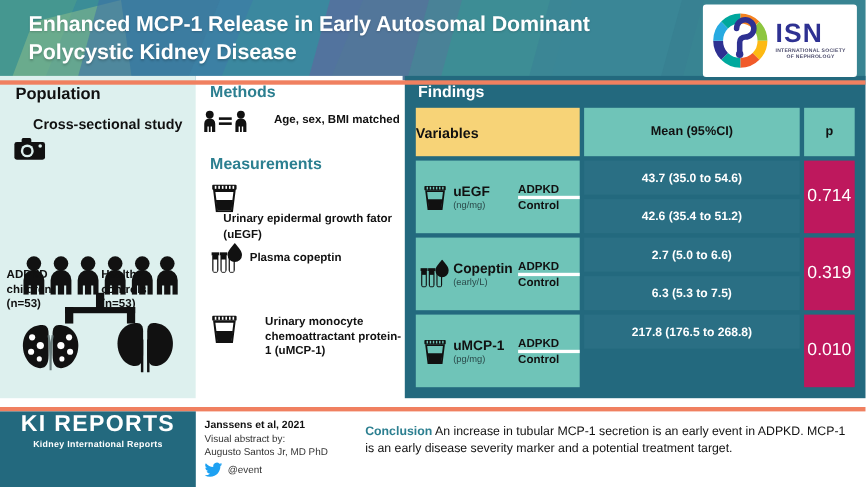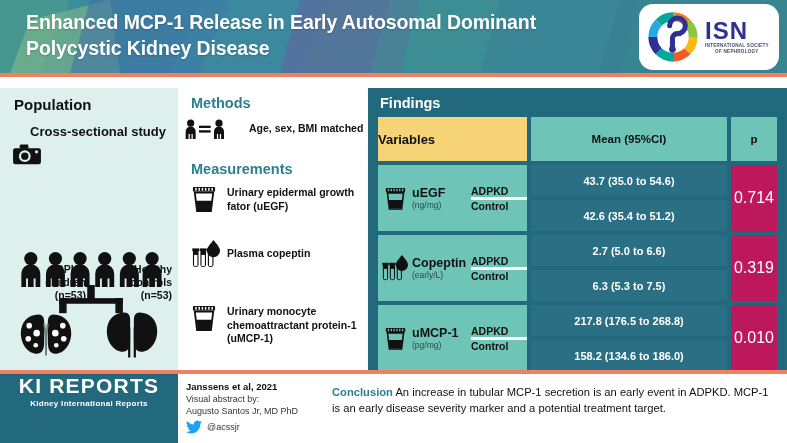--- a/index.html
+++ b/index.html
@@ -22,30 +22,30 @@
     color:#ffffff; font-size:19.5px; font-weight:bold; line-height:26px;
     letter-spacing:-0.1px; z-index:5; text-shadow:0 1px 2px rgba(0,0,0,.18);
   }
   .hdr-rule{
     position:absolute; left:0; top:73px; width:787px; height:4px;
     background:#F08060; z-index:8;
   }
   
   .isn{
     position:absolute; right:8px; top:4px; width:140px; height:66px;
-    background:#ffffff; border-radius:14px; z-index:6;
+    background:#ffffff; border-radius:3px; z-index:6;
     display:flex; align-items:center; padding-left:6px;
   }
   .isn-mark{ width:56px; height:56px; position:relative; flex:0 0 auto;}
   .isn-txt{ margin-left:4px; }
   .isn-name{ font-size:24px; font-weight:bold; color:#2E3192; letter-spacing:1px; line-height:24px;}
   .isn-sub{ font-size:4.6px; font-weight:bold; color:#4A4A6A; letter-spacing:.25px; line-height:6px; text-align:center;}
 
   
-  .body-wrap{ position:absolute; left:0; top:88px; width:746px; height:293px; }
+  .body-wrap{ position:absolute; left:0; top:69px; width:746px; height:293px; }
 
   .col-pop{
     position:absolute; left:0; top:0; width:178px; height:293px;
     background:#DDF0EE;
   }
   .col-meth{
     position:absolute; left:178px; top:0; width:188px; height:293px;
     background:#ffffff;
   }
   .col-find{
@@ -55,21 +55,21 @@
 
   
   .pop-h{ position:absolute; left:14px; top:8px; font-size:15px; font-weight:bold; color:#111; }
   .cs-title{
     position:absolute; left:28px; top:36px; width:140px; text-align:center;
     font-size:13px; font-weight:bold; color:#111; line-height:16px;
   }
   .cam{ position:absolute; left:12px; top:55px; width:30px; height:22px; }
   .people{ position:absolute; left:18px; top:163px; width:145px; height:36px; }
   .tree{ position:absolute; left:52px; top:197px; width:78px; height:30px; }
-  .grp{ position:absolute; width:80px; text-align:right; font-size:10.5px; font-weight:bold; color:#111; line-height:13px; }
+  .grp{ position:absolute; width:80px; text-align:left; font-size:10.5px; font-weight:bold; color:#111; line-height:13px; }
   .grp.l{ left:6px; top:175px; }
   .grp.r{ left:92px; top:175px; }
   .kid{ position:absolute; width:56px; height:50px; }
   .kid.l{ left:18px; top:222px; }
   .kid.r{ left:104px; top:222px; }
 
   
   .sec-h{ position:absolute; font-size:14.5px; font-weight:bold; color:#2C7F90; }
   .m-item{ position:absolute; display:flex; align-items:flex-start; }
   .m-ico{ flex:0 0 auto; }
@@ -250,21 +250,21 @@
             <rect x="17" y="13.5" width="14" height="2.8"></rect>
           <circle cx="41" cy="5" r="4.3"></circle>
             <path d="M35 24 v-9 a6 6 0 0 1 12 0 v9 h-3.5 v-6 h-1.5 v6 h-2 v-6 h-1.5 v6 z"></path>
         </g>
       </svg>
       <span class="m-lbl" style="margin-left:20px; margin-top:3px;">Age, sex, BMI matched</span>
     </div>
 
     <div class="sec-h" style="left:13px; top:73px;">Measurements</div>
 
-    <div class="m-item" style="left:14px; top:98px; width:176px;">
+    <div class="m-item" style="left:14px; top:98px; width:176px;flex-direction:column;">
       <svg class="m-ico" width="24" height="26" viewBox="0 0 26 28">
         <rect x="1" y="1" width="24" height="5" rx="1" fill="#111"></rect>
         <rect x="3.5" y="2" width="1.6" height="3" fill="#fff"></rect>
           <rect x="7" y="2" width="1.6" height="3" fill="#fff"></rect>
         <rect x="10.5" y="2" width="1.6" height="3" fill="#fff"></rect>
           <rect x="14" y="2" width="1.6" height="3" fill="#fff"></rect>
         <rect x="17.5" y="2" width="1.6" height="3" fill="#fff"></rect>
           <rect x="21" y="2" width="1.6" height="3" fill="#fff"></rect>
         <path d="M3 7 h20 l-2.5 20 h-15 z" fill="none" stroke="#111" stroke-width="2"></path>
         <path d="M4.6 16 h16.8 l-1.4 10 h-14 z" fill="#111"></path>
@@ -295,21 +295,21 @@
         <rect x="1" y="1" width="24" height="5" rx="1" fill="#111"></rect>
         <rect x="3.5" y="2" width="1.6" height="3" fill="#fff"></rect>
           <rect x="7" y="2" width="1.6" height="3" fill="#fff"></rect>
         <rect x="10.5" y="2" width="1.6" height="3" fill="#fff"></rect>
           <rect x="14" y="2" width="1.6" height="3" fill="#fff"></rect>
         <rect x="17.5" y="2" width="1.6" height="3" fill="#fff"></rect>
           <rect x="21" y="2" width="1.6" height="3" fill="#fff"></rect>
         <path d="M3 7 h20 l-2.5 20 h-15 z" fill="none" stroke="#111" stroke-width="2"></path>
         <path d="M4.6 16 h16.8 l-1.4 10 h-14 z" fill="#111"></path>
       </svg>
-      <span class="m-lbl" style="margin-left:11px;">Urinary monocyte chemoattractant protein-1 (uMCP-1)</span>
+      <span class="m-lbl" style="margin-left:25px;">Urinary monocyte chemoattractant protein-1 (uMCP-1)</span>
     </div>
   </div>
 
   <div class="col-find">
     <div class="find-h">Findings</div>
 
     <div class="tbl">
 
       <div class="trow" style="height:44px;">
         <div class="c-var head">
@@ -418,21 +418,20 @@
                 <span class="gtxt">ADPKD</span>
               </div>
             <div class="grow">
                 <span class="gtxt">Control</span>
               </div>
           </div>
         </div>
         <div class="c-mean">
           <div class="mcell" style="height:31px;">217.8 (176.5 to 268.8)</div>
           <div style="height:4px;"></div>
-          <div class="mcell" style="height:31px;">158.2 (134.6 to 186.0)</div>
         </div>
         <div class="c-p val">0.010</div>
       </div>
 
     </div>
   </div>
 </div>
 
 <div class="foot">
   <div class="foot-rule"></div>
@@ -443,20 +442,20 @@
   </div>
 
   <div class="cred">
     <div class="cred-1">Janssens et al, 2021</div>
     <div class="cred-2">Visual abstract by:</div>
     <div class="cred-2">Augusto Santos Jr, MD PhD</div>
     <div class="tw">
       <svg width="16" height="14" viewBox="0 0 24 20">
         <path d="M24 2.6 a9.6 9.6 0 0 1 -2.8 .8 a4.9 4.9 0 0 0 2.2 -2.7 a9.8 9.8 0 0 1 -3.1 1.2 a4.9 4.9 0 0 0 -8.4 4.5 A13.9 13.9 0 0 1 1.7 1.1 a4.9 4.9 0 0 0 1.5 6.6 a4.8 4.8 0 0 1 -2.2 -.6 a4.9 4.9 0 0 0 3.9 4.8 a4.9 4.9 0 0 1 -2.2 .1 a4.9 4.9 0 0 0 4.6 3.4 A9.9 9.9 0 0 1 0 17.5 a13.9 13.9 0 0 0 7.5 2.2 c9.1 0 14-7.5 14-14 v-.6 A10 10 0 0 0 24 2.6z" fill="#1DA1F2"></path>
       </svg>
-      <span class="tw-h">@acssjr</span>
+      <span class="tw-h">@event</span>
     </div>
   </div>
 
   <div class="concl">
     <b>Conclusion</b><span> An increase in tubular MCP-1 secretion is an early event in ADPKD. MCP-1 is an early disease severity marker and a potential treatment target.</span>
   </div>
 </div>
 
 </body></html>

